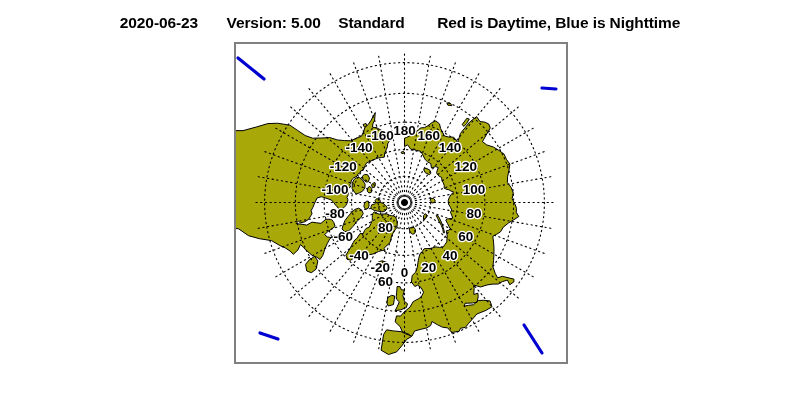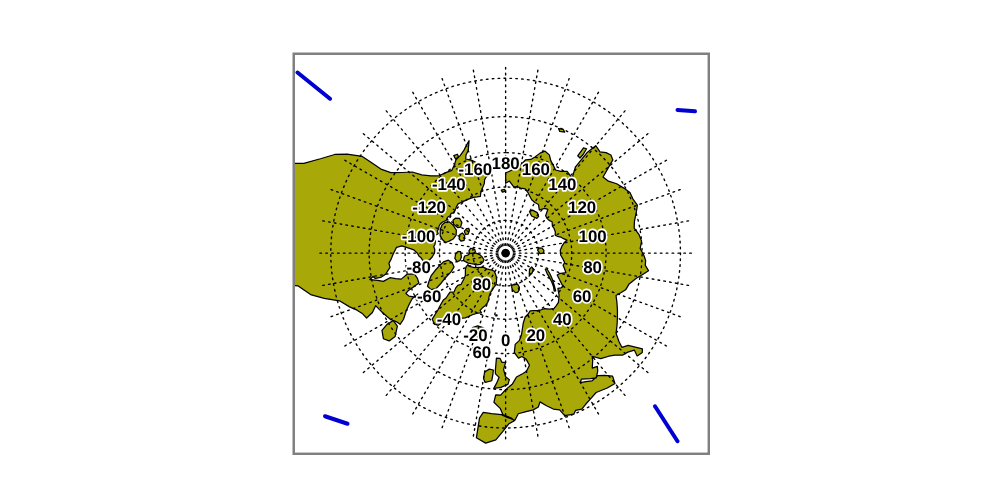--- a/index.html
+++ b/index.html
@@ -66,20 +66,29 @@
     stroke-linejoin: round;
     text-anchor: middle;
     dominant-baseline: middle;
   }
 </style>
 </head>
 <body>
 
 <div id="page">
 
+  <div id="title-bar">
+    <span class="seg">2020-06-23</span>
+    <span class="gap-lg"></span>
+    <span class="seg">Version: 5.00</span>
+    <span class="gap-md"></span>
+    <span class="seg">Standard</span>
+    <span class="gap-xl"></span>
+    <span class="seg">Red is Daytime, Blue is Nighttime</span>
+  </div>
 
   <div id="map-frame">
     <svg id="map-svg" viewBox="0 0 330 318" xmlns="http://www.w3.org/2000/svg">
       <defs>
         <clipPath id="frameclip">
           <rect x="0" y="0" width="330" height="318"></rect>
         </clipPath>
       </defs>
 
       <rect x="0" y="0" width="330" height="318" fill="#ffffff"></rect>

